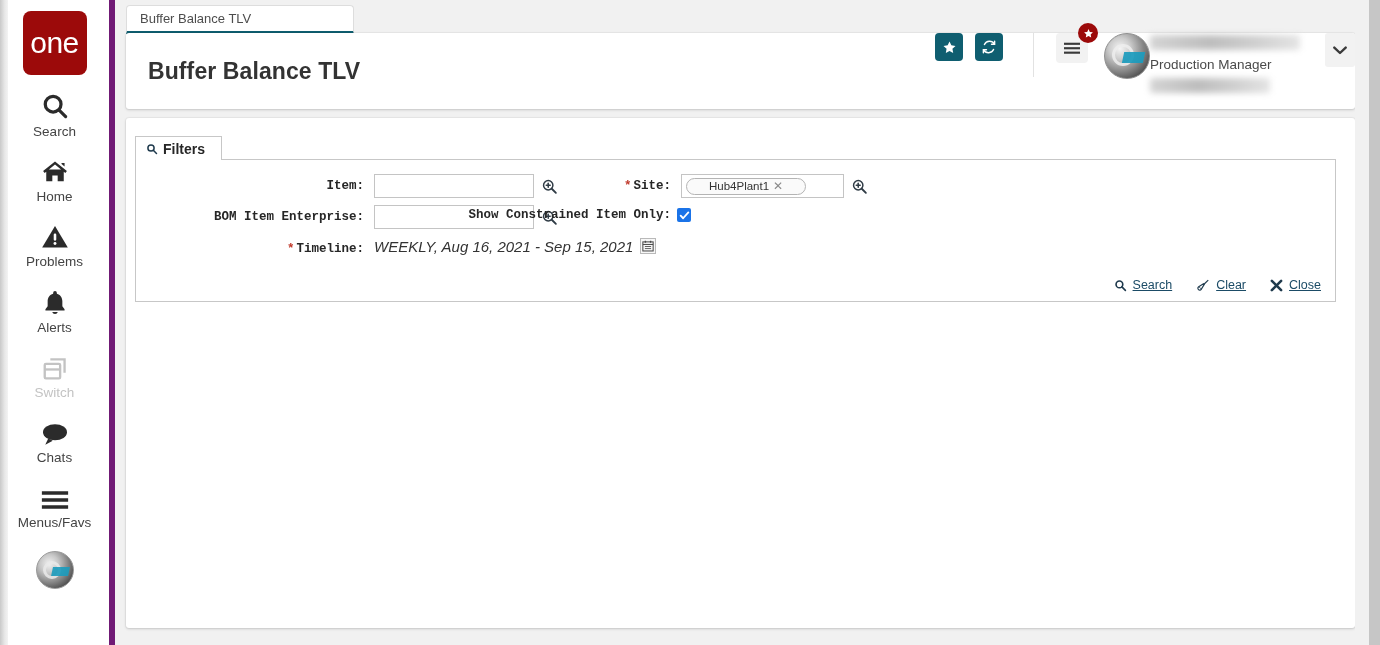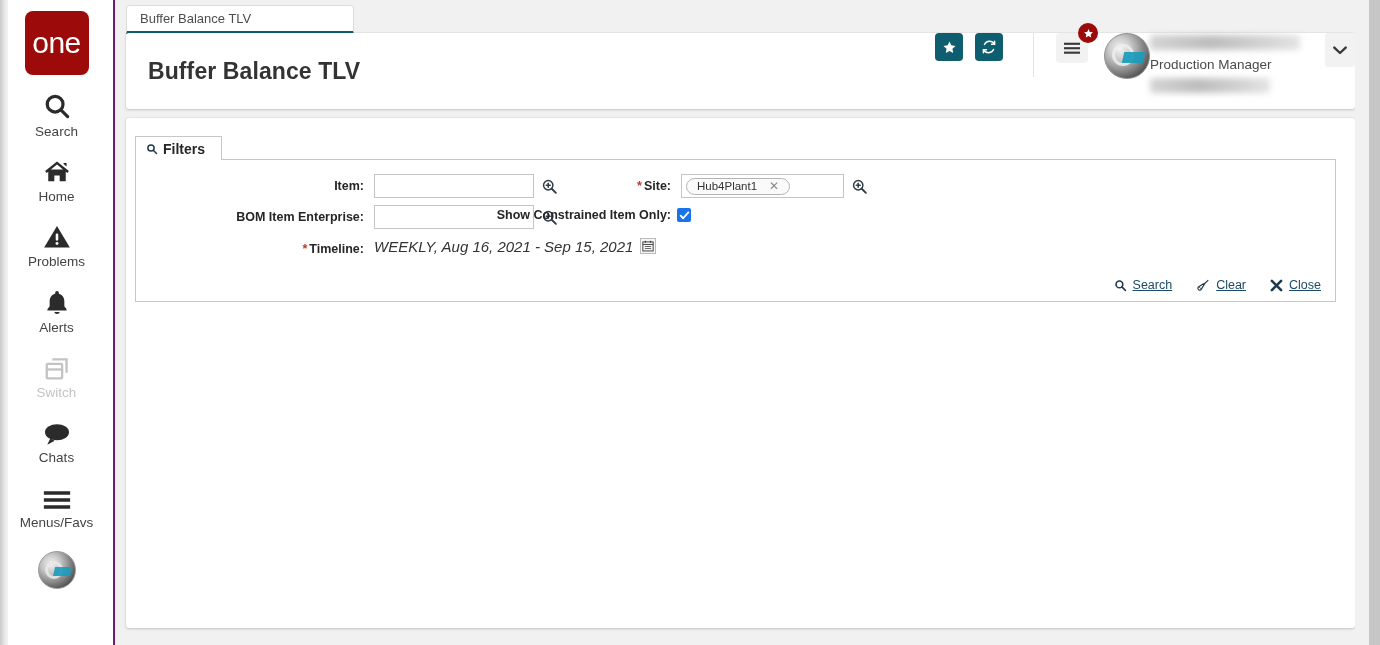--- a/index.html
+++ b/index.html
@@ -17,21 +17,21 @@
     height: 645px;
     background: #ffffff;
   }
 
   
   #sidebar {
     position: absolute;
     left: 0; top: 0;
     width: 115px; height: 645px;
     background: #ffffff;
-    border-right: 2px solid #701a75;
+    border-right: 6px solid #701a75;
     display: flex;
     flex-direction: column;
     align-items: center;
     z-index: 5;
   }
   .rail-edge {
     position: absolute;
     left: 0; top: 0;
     width: 8px; height: 645px;
     background: linear-gradient(to right,#c9c9c9 0%, #e8e8e8 60%, #f3f3f3 100%);
@@ -278,20 +278,21 @@
     background: #fff;
   }
 
   .frow { position: absolute; display: flex; align-items: center; }
   .flabel {
     font-size: 12.5px;
     font-weight: bold;
     color: #262626;
     text-align: right;
     white-space: nowrap;
+    font-family: Liberation Mono, monospace;
   }
   .req { color: #c0392b; font-weight: bold; margin-right: 2px; }
   .finput {
     height: 24px;
     border: 1px solid #c4c4c4;
     background: #fff;
     font-size: 12.5px;
     padding: 0 5px;
     color: #333;
     font-family: "Liberation Sans", sans-serif;
@@ -304,23 +305,23 @@
     width: 163px;
     border: 1px solid #c4c4c4;
     background: #fff;
     display: flex; align-items: center;
     padding: 0 4px;
     cursor: text;
   }
   .chip {
     display: inline-flex;
     align-items: center;
-    gap: 12px;
+    gap: 4px;
     height: 17px;
-    padding: 0 10px;
+    padding: 0 22px;
     border: 1px solid #b4b4b4;
     border-radius: 9px;
     background: #fafafa;
     font-size: 11.5px;
     color: #333;
   }
   .chip-x { color: #8a8a8a; font-size: 12px; cursor: pointer; line-height: 1; }
 
   #cb-constrained {
     width: 14px; height: 14px;

